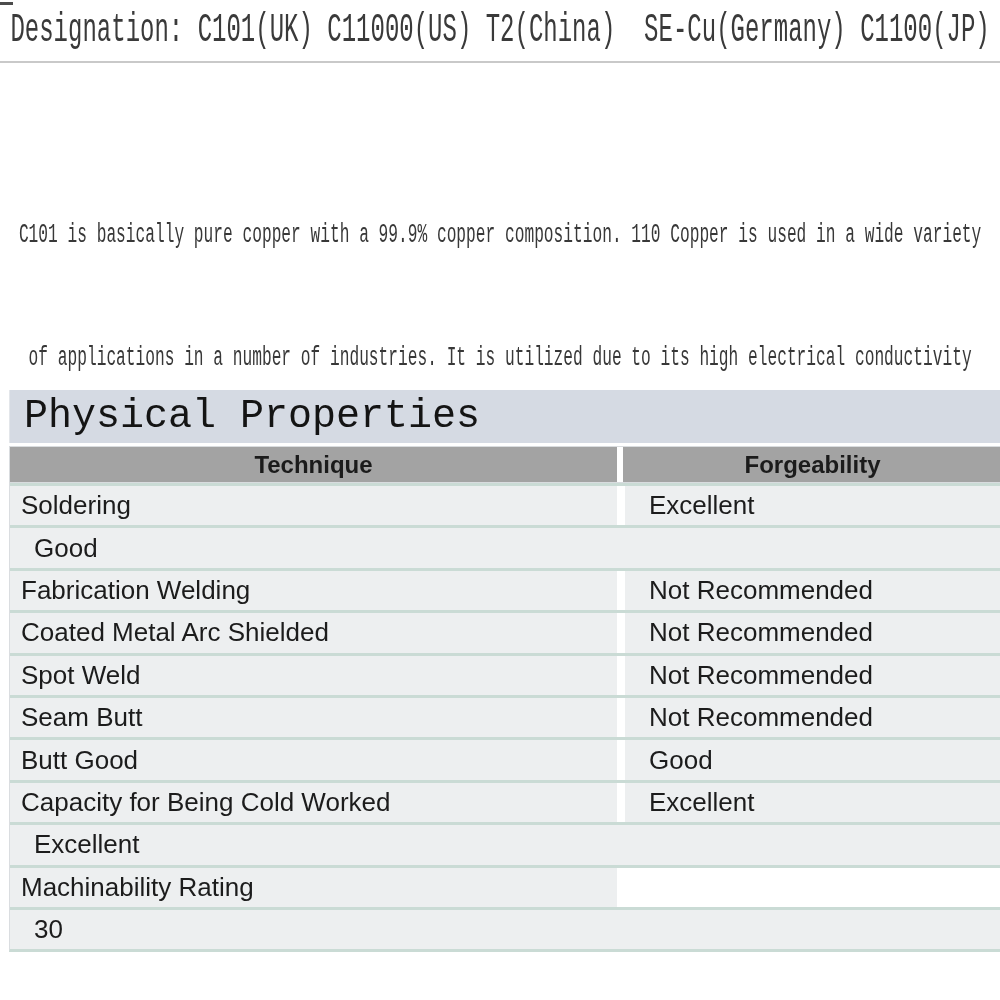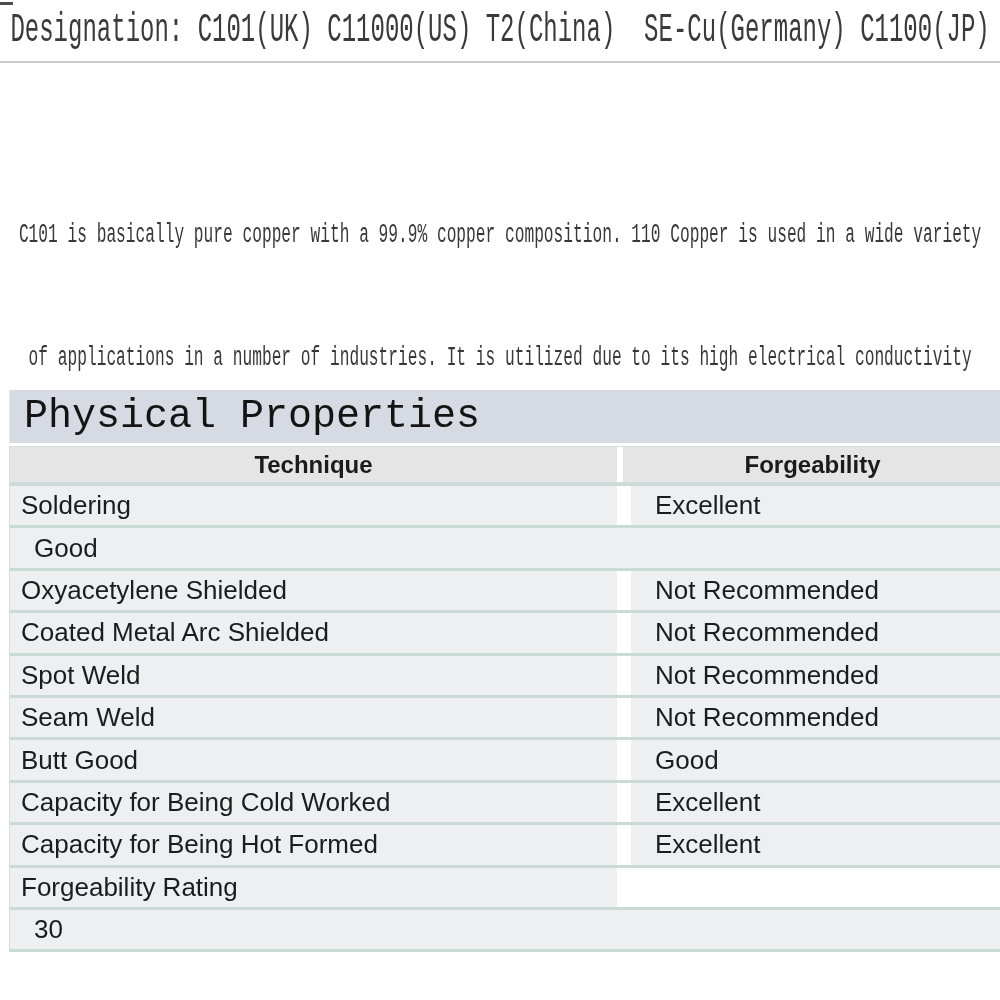--- a/index.html
+++ b/index.html
@@ -44,21 +44,21 @@
     border-left:1px solid #e3e6ea; border-right:1px solid #e3e6ea;
   }
 
   .thead {
     margin-top:3px;
     height:37px; display:flex;
     background:#ffffff;
     border:1px solid #d9dcdf;
   }
   .thead .th {
-    background:#e5e5e5;
+    background:#a3a3a3;
     display:flex; align-items:center; justify-content:center;
     font-weight:bold; font-size:24px; color:#1b1b1b;
   }
   .th-technique { width:607px; margin-right:6px; }
   .th-suitability { flex:1; }
 
   .tbody {
     border-left:1px solid #dadde0; border-right:1px solid #dadde0;
     border-bottom:3px solid #cadbd5;
     background:#ffffff;
@@ -67,21 +67,21 @@
     height:42.4px;
     border-top:3px solid #cadbd5;
     display:flex;
     background:#ffffff;
   }
   .cell {
     background:#edeff0;
     display:flex; align-items:center;
     font-size:26px; color:#1c1c1c;
   }
-  .cell-technique { width:607px; margin-right:14px; padding-left:11px; }
+  .cell-technique { width:607px; margin-right:8px; padding-left:11px; }
   .cell-suitability { flex:1; padding-left:24px; }
 </style>
 </head>
 <body>
 
 <div class="top-dash"></div>
 
 <div class="typewriter designation">Designation: C101(UK) C11000(US) T2(China)  SE-Cu(Germany) C1100(JP)</div>
 
 <div class="rule"></div>
@@ -108,47 +108,46 @@
 
   <div class="tbody">
     <div class="row">
       <div class="cell cell-technique">Soldering</div>
       <div class="cell cell-suitability">Excellent</div>
     </div>
     <div class="row">
       <div class="cell cell-suitability">Good</div>
     </div>
     <div class="row">
-      <div class="cell cell-technique">Oxyacetylene Shielded</div>
+      <div class="cell cell-technique">Fabrication Welding</div>
       <div class="cell cell-suitability">Not Recommended</div>
     </div>
     <div class="row">
       <div class="cell cell-technique">Coated Metal Arc Shielded</div>
       <div class="cell cell-suitability">Not Recommended</div>
     </div>
     <div class="row">
       <div class="cell cell-technique">Spot Weld</div>
       <div class="cell cell-suitability">Not Recommended</div>
     </div>
     <div class="row">
-      <div class="cell cell-technique">Seam Weld</div>
+      <div class="cell cell-technique">Seam Butt</div>
       <div class="cell cell-suitability">Not Recommended</div>
     </div>
     <div class="row">
       <div class="cell cell-technique">Butt Good</div>
       <div class="cell cell-suitability">Good</div>
     </div>
     <div class="row">
       <div class="cell cell-technique">Capacity for Being Cold Worked</div>
       <div class="cell cell-suitability">Excellent</div>
     </div>
     <div class="row">
-      <div class="cell cell-technique">Capacity for Being Hot Formed</div>
       <div class="cell cell-suitability">Excellent</div>
     </div>
     <div class="row">
-      <div class="cell cell-technique">Forgeability Rating</div>
+      <div class="cell cell-technique">Machinability Rating</div>
     </div>
     <div class="row">
       <div class="cell cell-suitability">30</div>
     </div>
   </div>
 </div>
 
 </body></html>

